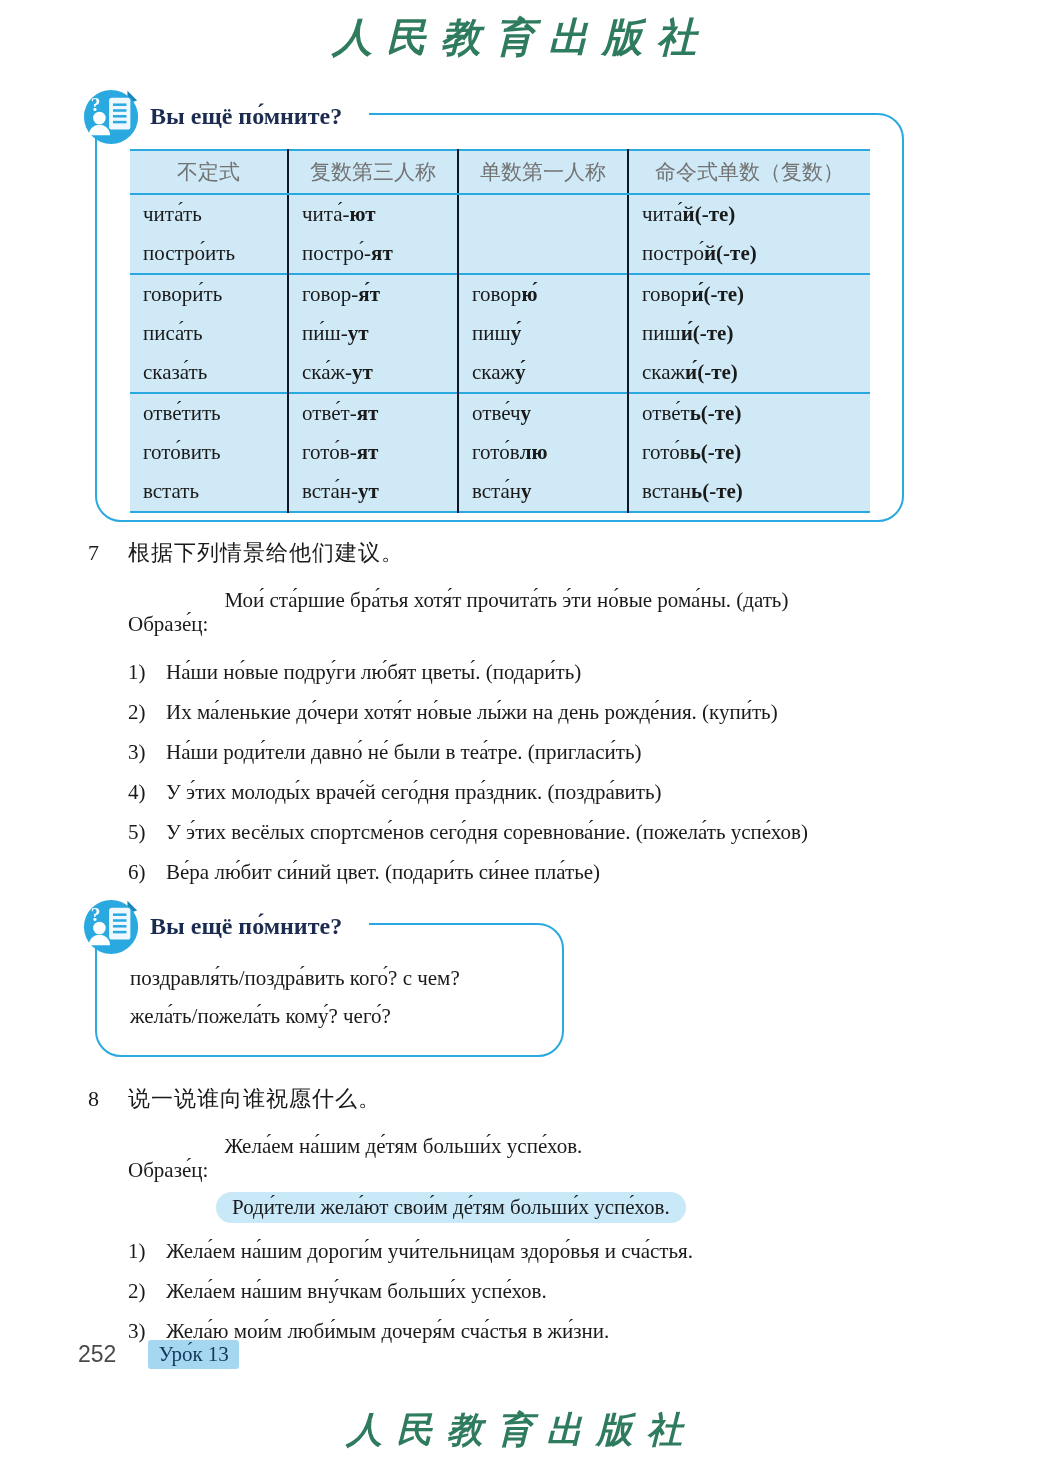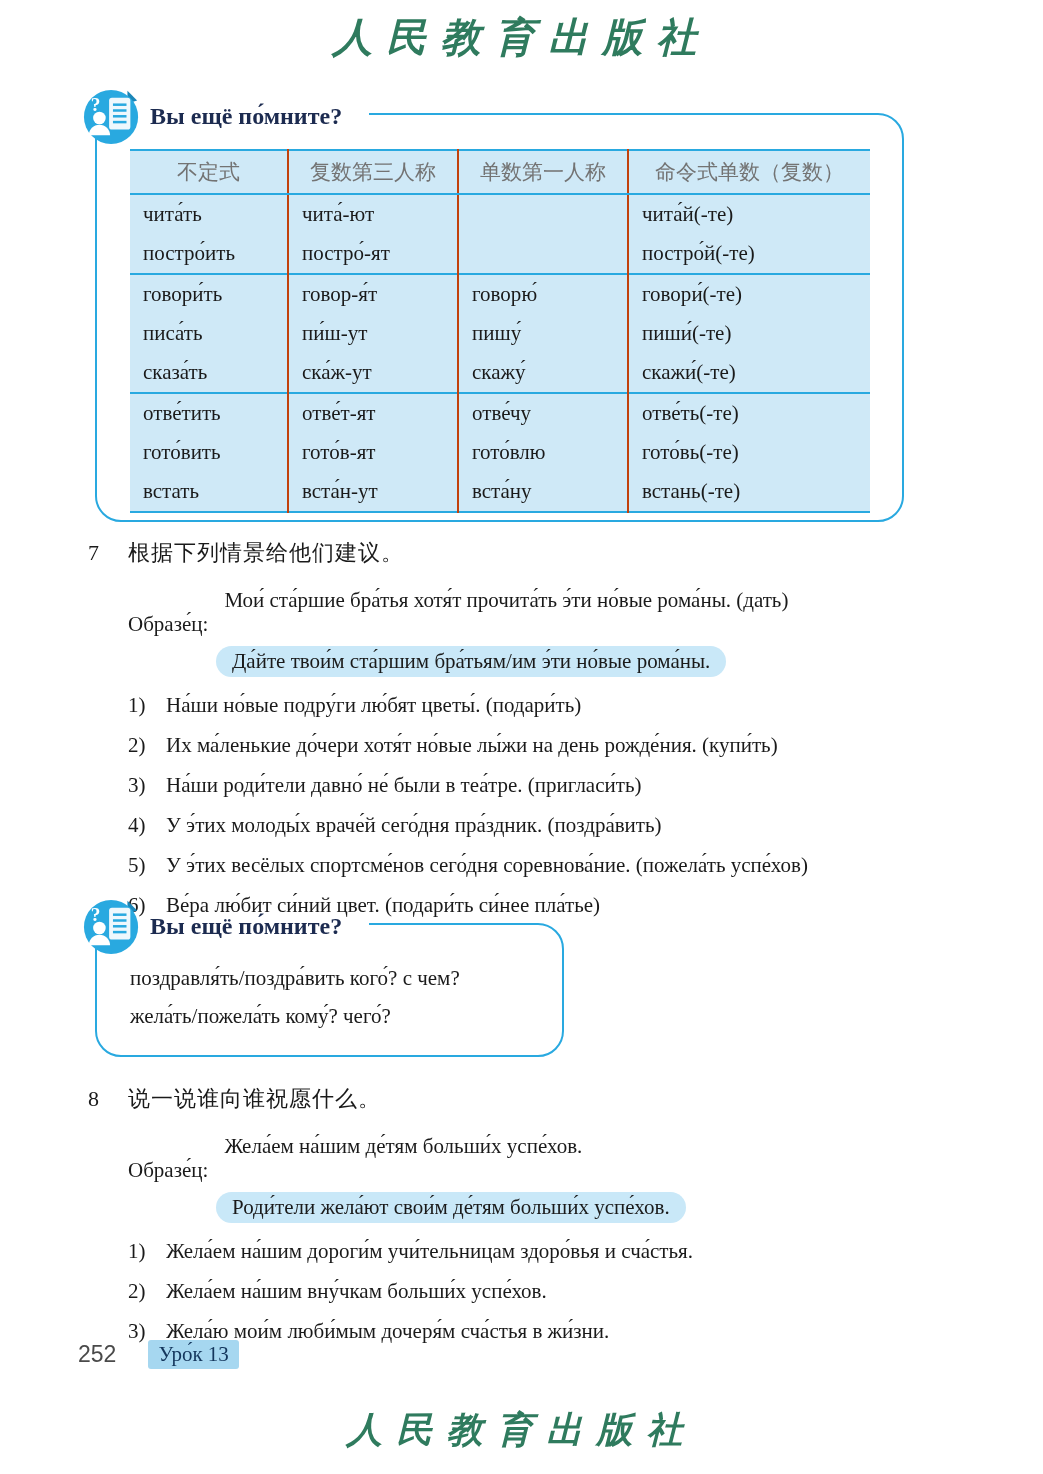--- a/index.html
+++ b/index.html
@@ -21,25 +21,25 @@
   .rbox-icon{width:58px;height:58px;flex:0 0 auto;}
   .rbox-title{margin-left:9px;font-size:24px;font-weight:bold;color:#1c2b50;white-space:nowrap;}
 
   
   table.conj{position:absolute;left:33px;top:34px;width:740px;border-collapse:collapse;
              background:#cfe9f7;border-top:2px solid #29a9e0;border-bottom:2px solid #29a9e0;
              font-size:21px;table-layout:fixed;}
   .conj col.c1{width:158px}.conj col.c2{width:170px}.conj col.c3{width:170px}.conj col.c4{width:242px}
   .conj th{height:40px;font-weight:normal;font-size:21px;text-align:center;
            border-bottom:2px solid #29a9e0;color:#737373;}
-  .conj td,.conj th{border-left:2px solid #c2410c;}
+  .conj td,.conj th{border-left:2px solid #0f172a;}
   .conj td:first-child,.conj th:first-child{border-left:none;}
   .conj tbody{border-top:2px solid #29a9e0;}
   .conj td{height:37px;padding-left:13px;vertical-align:middle;}
-  .conj b{font-weight:normal;}
+  .conj b{font-weight:bold;}
 
   
   .box2-lines{padding:34px 0 0 33px;font-size:21px;line-height:38px;}
 
   
   .exercise{position:absolute;width:890px;font-size:21px;}
   #ex7{left:88px;top:536px;}
   #ex8{left:88px;top:1082px;}
   .ex-head{display:flex;line-height:34px;margin-bottom:10px;}
   .ex-num{width:40px;font-size:22px;flex:0 0 auto;}
@@ -156,23 +156,20 @@
 
   <div class="exercise" id="ex7">
     <div class="ex-head">
       <span class="ex-num">7</span>
       <span class="ex-instruction">根据下列情景给他们建议。</span>
     </div>
     <div class="ex-sample">
       <span class="sample-label">Образе́ц:</span>
       <span class="sample-prompt">Мои́ ста́ршие бра́тья хотя́т прочита́ть э́ти но́вые рома́ны. (дать)</span>
     </div>
-    <div class="ex-answer-wrap">
-      <span class="answer-pill">Да́йте твои́м ста́ршим бра́тьям/им э́ти но́вые рома́ны.</span>
-    </div>
     <div class="ex-items">
         <div class="ex-item">
           <span class="ex-item-num">1)</span>
           <span class="ex-item-text">На́ши но́вые подру́ги лю́бят цветы́. (подари́ть)</span>
         </div>
         <div class="ex-item">
           <span class="ex-item-num">2)</span>
           <span class="ex-item-text">Их ма́ленькие до́чери хотя́т но́вые лы́жи на день рожде́ния. (купи́ть)</span>
         </div>
         <div class="ex-item">

